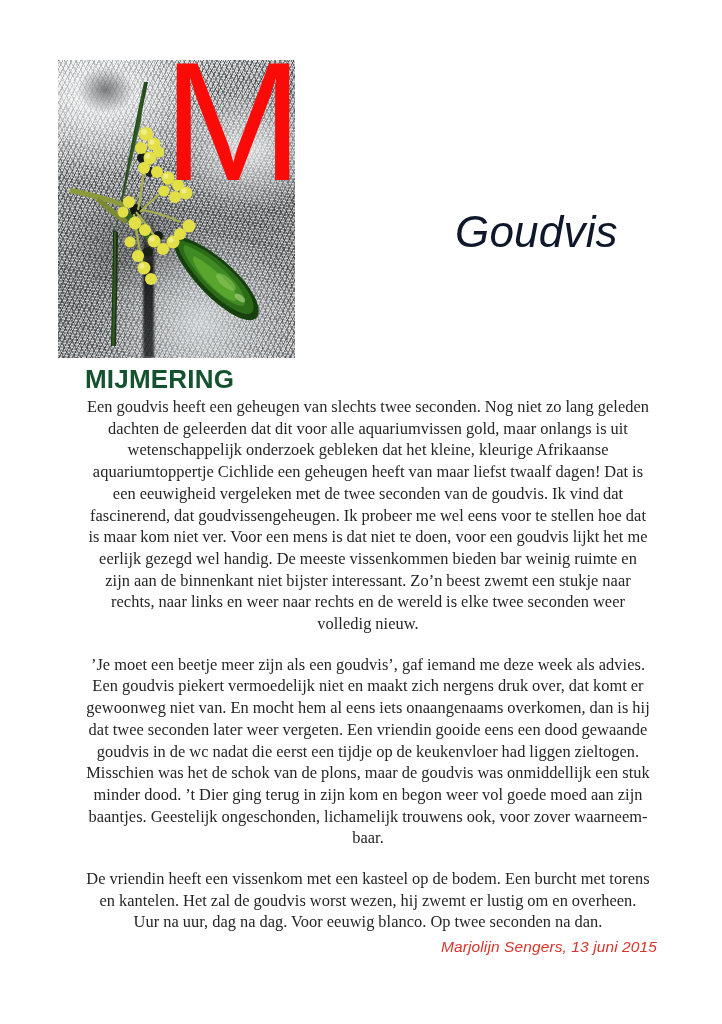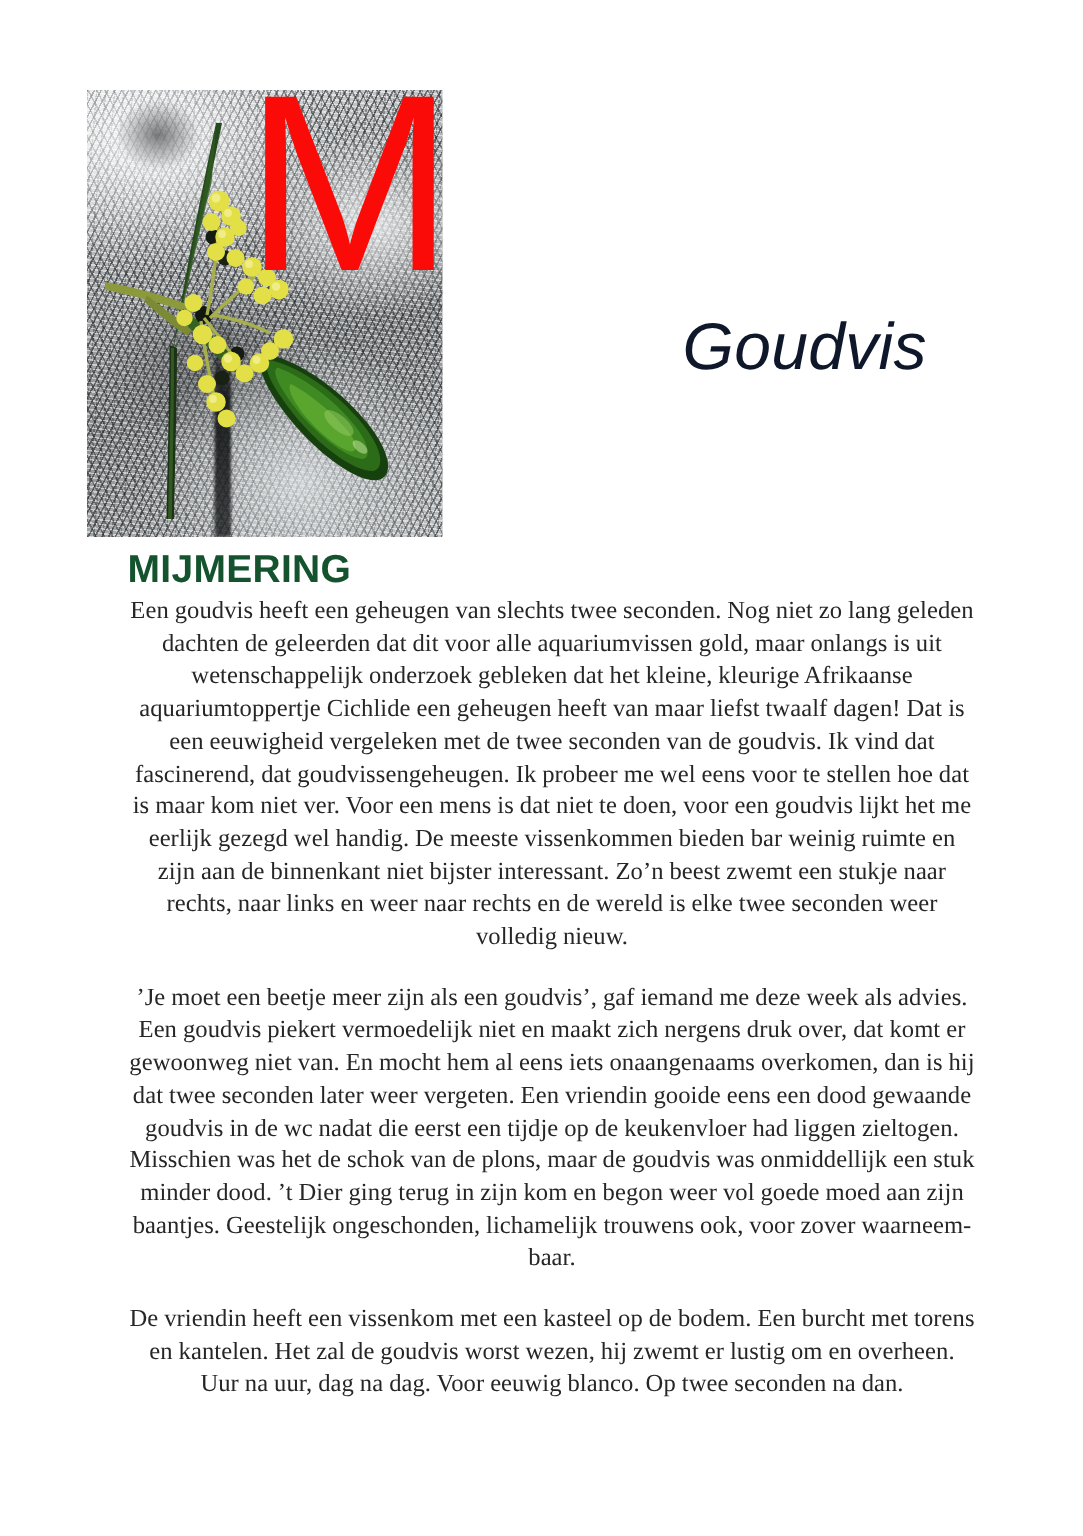--- a/index.html
+++ b/index.html
@@ -231,14 +231,15 @@
   <div class="article-title">Goudvis</div>
 
   <div class="section-heading">MIJMERING</div>
 
   <div class="body-copy">
     <p>Een goudvis heeft een geheugen van slechts twee seconden. Nog niet zo lang geleden dachten de geleerden dat dit voor alle aquariumvissen gold, maar onlangs is uit weten­schappelijk onderzoek gebleken dat het kleine, kleurige Afrikaanse aquariumtoppertje Cichlide een geheugen heeft van maar liefst twaalf dagen! Dat is een eeuwigheid verge­leken met de twee seconden van de goudvis. Ik vind dat fascinerend, dat goudvissenge­heugen. Ik probeer me wel eens voor te stellen hoe dat is maar kom niet ver. Voor een mens is dat niet te doen, voor een goudvis lijkt het me eerlijk gezegd wel handig. De meeste vissenkommen bieden bar weinig ruimte en zijn aan de binnenkant niet bijster interessant. Zo’n beest zwemt een stukje naar rechts, naar links en weer naar rechts en de wereld is elke twee seconden weer volledig nieuw.</p>
     <p>’Je moet een beetje meer zijn als een goudvis’, gaf iemand me deze week als advies. Een goudvis piekert vermoedelijk niet en maakt zich nergens druk over, dat komt er gewoonweg niet van. En mocht hem al eens iets onaangenaams overkomen, dan is hij dat twee seconden later weer vergeten. Een vriendin gooide eens een dood gewaande goudvis in de wc nadat die eerst een tijdje op de keukenvloer had liggen zieltogen. Misschien was het de schok van de plons, maar de goudvis was onmiddellijk een stuk minder dood. ’t Dier ging terug in zijn kom en begon weer vol goede moed aan zijn baantjes. Geestelijk ongeschonden, lichamelijk trouwens ook, voor zover waarneem­baar.</p>
     <p>De vriendin heeft een vissenkom met een kasteel op de bodem. Een burcht met torens en kantelen. Het zal de goudvis worst wezen, hij zwemt er lustig om en overheen. Uur na uur, dag na dag. Voor eeuwig blanco. Op twee seconden na dan.</p>
   </div>
 
+  <div class="signature">Marjolijn Sengers, 13 juni 2015</div>
 
 </div>
 
 </body></html>

